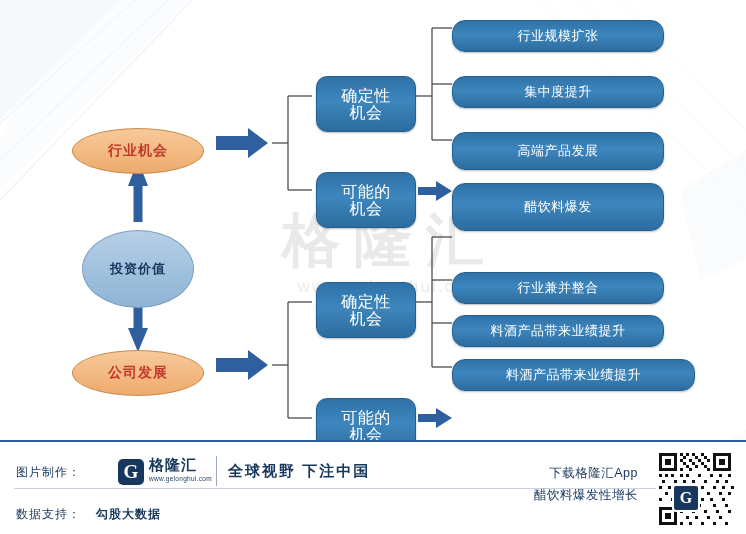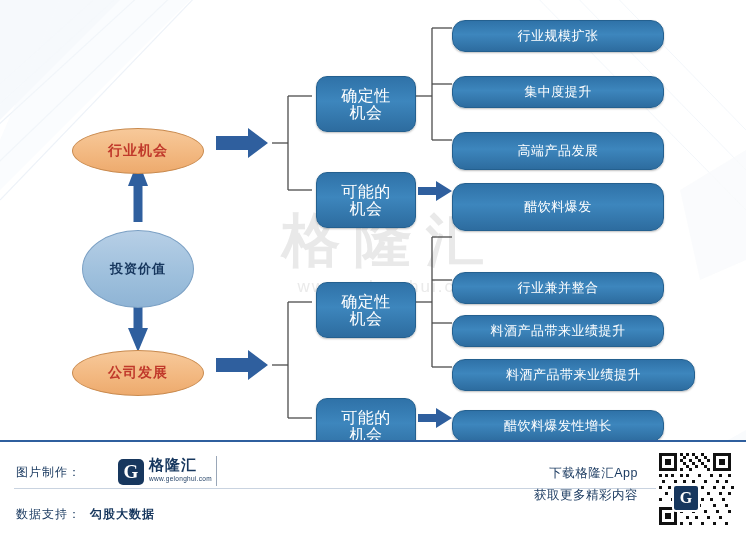--- a/index.html
+++ b/index.html
@@ -288,47 +288,45 @@
     <div class="node blue-box" style="left:452px;top:264px;width:212px;height:32px;">
       <span>行业兼并整合</span>
     </div>
     <div class="node blue-box" style="left:452px;top:307px;width:212px;height:32px;">
       <span>料酒产品带来业绩提升</span>
     </div>
     <div class="node blue-box" style="left:452px;top:351px;width:243px;height:32px;">
       <span>料酒产品带来业绩提升</span>
     </div>
 
-    <div class="node blue-box" style="left:452px;top:402px;width:212px;height:32px;">
-      <span>醋饮料爆发性增长</span>
-    </div>
   </div>
 
   <div class="footer">
     <div class="footer-inner">
       <div class="f-label" style="left:16px;top:22px;">图片制作：</div>
 
       <div class="f-logo">
         <div class="gmark">G</div>
         <div class="gtext">
           <span class="cn">格隆汇</span>
           <span class="en">www.gelonghui.com</span>
         </div>
       </div>
 
       <div class="f-divider"></div>
+      <div class="f-slogan">全球视野 下注中国</div>
 
       <div class="hr-mid" style="left:14px;top:46px;width:718px;"></div>
 
       <div class="f-label" style="left:16px;top:64px;">数据支持：</div>
-      <div class="f-label" style="left:90px;top:64px;font-weight:bold;">勾股大数据</div>
+      <div class="f-label" style="left:96px;top:64px;font-weight:bold;">勾股大数据</div>
 
       <div class="f-right">
         <div>下载格隆汇App</div>
-        <div>获取更多精彩内容</div>
+        <div>醋饮料爆发性增长</div>
       </div>
 
       <div class="qr">
         <svg width="78" height="78" viewBox="0 0 78 78">
           <rect x="0" y="0" width="78" height="78" fill="#ffffff"></rect>
           <g fill="#111111">
 
             <rect x="3" y="3" width="18" height="18"></rect>
             <rect x="6" y="6" width="12" height="12" fill="#ffffff"></rect>
             <rect x="9" y="9" width="6" height="6"></rect>

